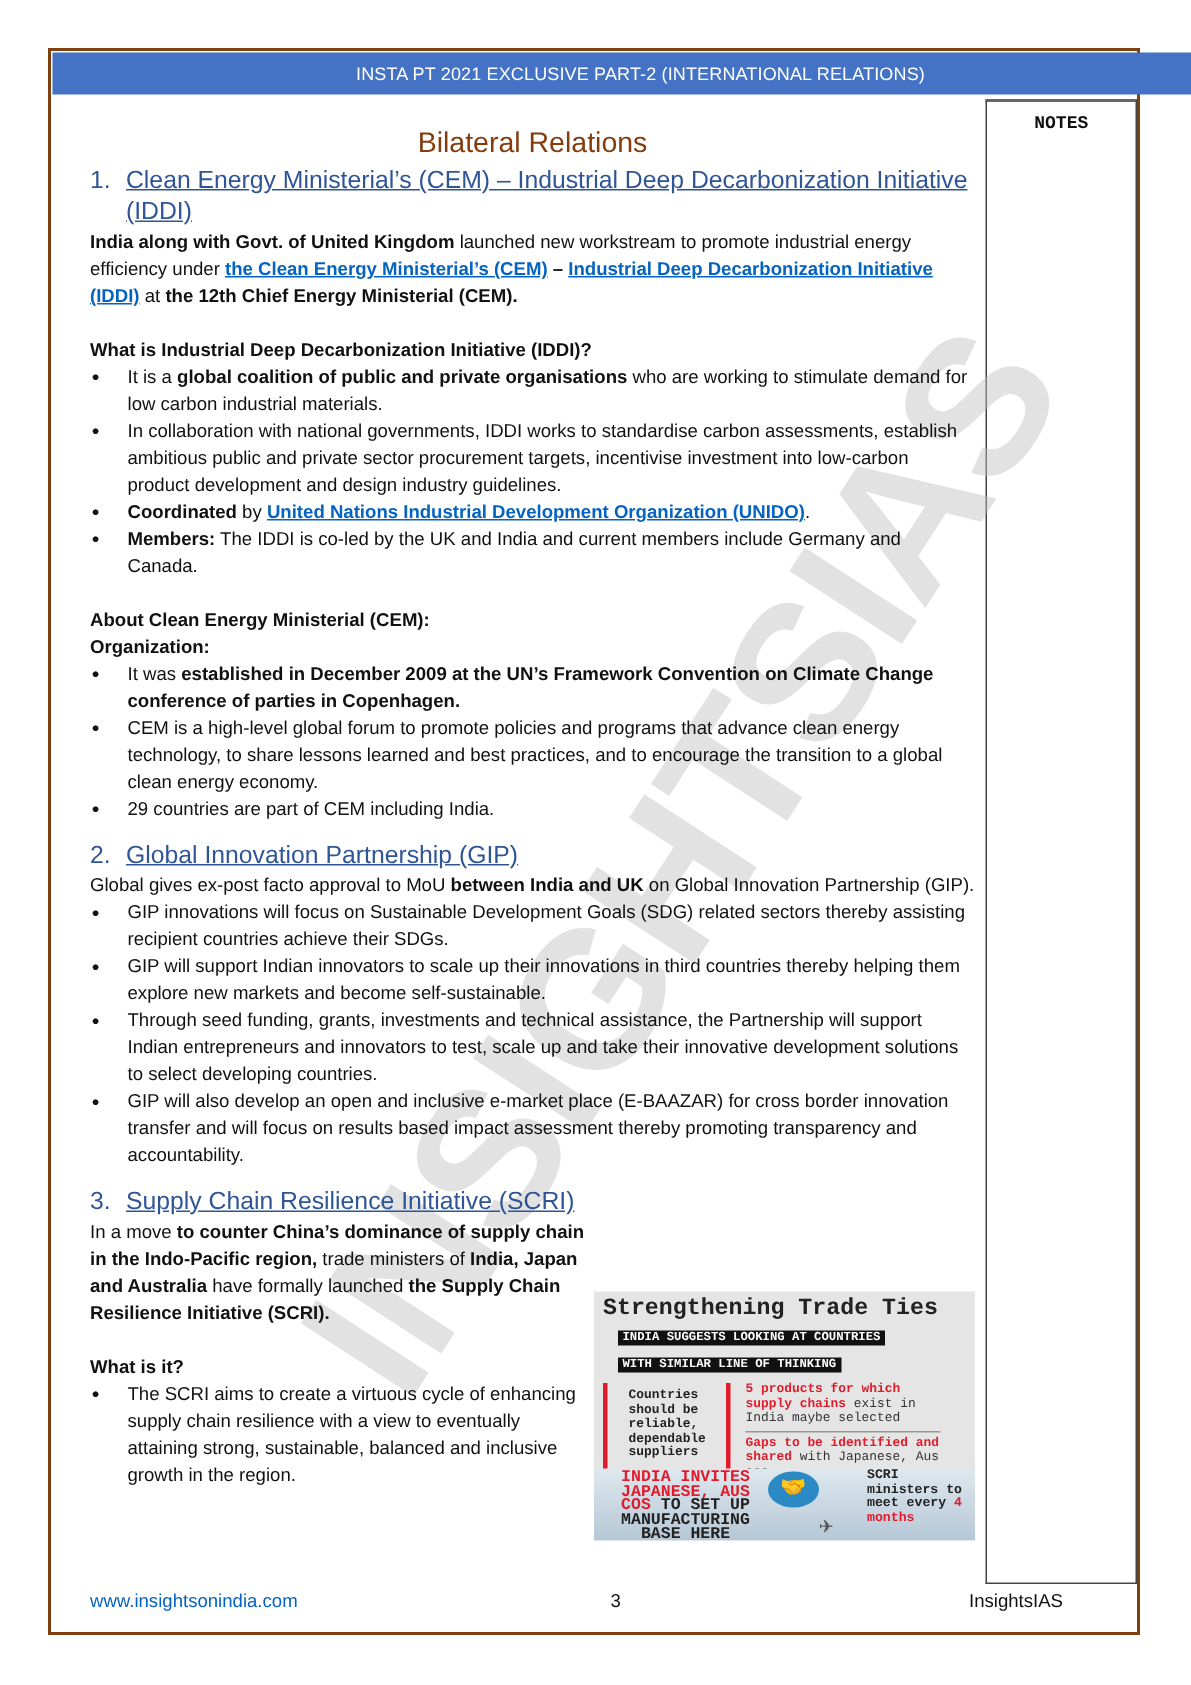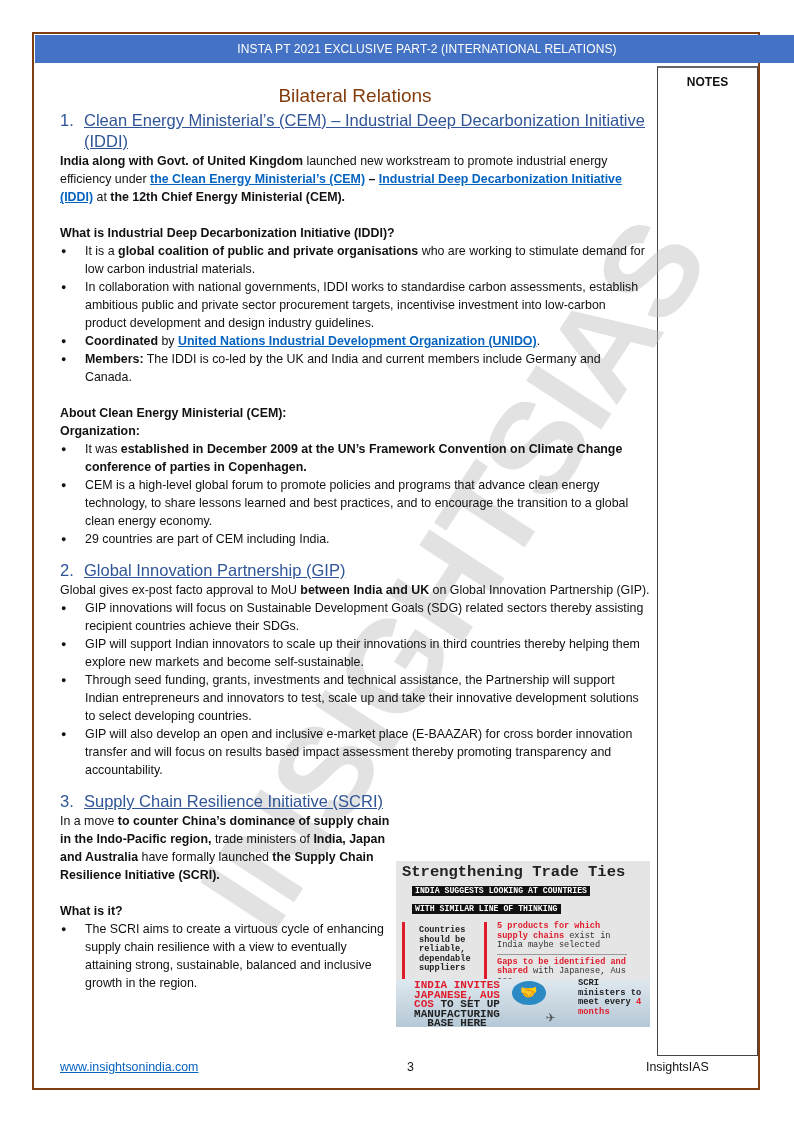--- a/index.html
+++ b/index.html
@@ -4,21 +4,21 @@
 <style>
   html, body { margin: 0; padding: 0; background: #ffffff; }
   body { width: 794px; height: 1123px; position: relative; overflow: hidden;
          font-family: "Liberation Sans", sans-serif; color: #111; }
   .page-border { position: absolute; left: 32px; top: 32px; width: 728px; height: 1058px;
                  border: 2px solid #7f3f0f; box-sizing: border-box; }
   .header-bar { position: absolute; left: 35px; top: 35px; width: 784px; height: 28px;
                 background: #4472c4; color: #fff; font-size: 12px; text-align: center;
                 line-height: 28px; letter-spacing: 0.1px; }
   .notes-box { position: absolute; left: 657px; top: 66px; width: 101px; height: 990px;
-               border: 1px solid #444; border-top: 2px solid #666; box-sizing: border-box; }
+               border: 1px solid #444; border-top: 2px solid #666; box-sizing: border-box; font-family: Liberation Mono, monospace; }
   .notes-label { display: block; text-align: center; font-weight: bold; font-size: 12px; margin-top: 7px; }
   .watermark { position: absolute; left: 60px; top: 520px; width: 760px; font-size: 130px;
                font-weight: bold; color: rgba(190,190,190,0.45); transform: rotate(-57deg);
                transform-origin: center; letter-spacing: -2px; pointer-events: none;
                font-family: "Liberation Sans", sans-serif; white-space: nowrap; z-index: 0; }
   .content { position: absolute; left: 60px; top: 80px; width: 590px; font-size: 12.4px; line-height: 18px; z-index: 1; }
   .page-title { text-align: center; color: #843c0c; font-size: 19px; margin: 4px 0 2px 0; line-height: 24px; }
   .sec-head { color: #2f5597; font-size: 16.5px; line-height: 21px; margin: 0; display: flex; }
   .sec-head .num { width: 24px; flex: none; }
   .sec-head .t { text-decoration: underline; }
@@ -43,21 +43,21 @@
   .ig-red { color: #e01c2c; font-weight: bold; }
   .ig-sep { border-top: 1px solid #999; margin: 3px 0; }
   .ig-bottom { position: absolute; left: 0; top: 118px; width: 254px; height: 48px; background: linear-gradient(#dfe8ee,#b5c8d6); }
   .ig-invite { position: absolute; left: 6px; top: 2px; width: 110px; font-size: 11px; font-weight: bold;
                line-height: 9.5px; color: #222; text-align: center; }
   .ig-hand { position: absolute; left: 116px; top: 2px; width: 34px; height: 24px; border-radius: 50%;
              background: #2b8ac4; display: flex; align-items: center; justify-content: center; color: #f4c08a; font-size: 14px; }
   .ig-scri { position: absolute; right: 2px; top: 0; width: 70px; text-align: left; font-size: 8.8px;
              font-weight: bold; line-height: 9.5px; color: #222; }
   .ig-plane { position: absolute; left: 150px; top: 30px; font-size: 16px; color: #555; }
-  .footer-link { position: absolute; left: 60px; top: 1060px; font-size: 12.4px; color: #0563c1; text-decoration: underline; }
+  .footer-link { position: absolute; left: 60px; top: 1060px; font-size: 12.4px; color: #0563c1; }
   .footer-page { position: absolute; left: 407px; top: 1060px; font-size: 12.4px; }
   .footer-brand { position: absolute; left: 646px; top: 1060px; font-size: 12.4px; }
 </style>
 </head>
 <body>
 
 <div class="page-border"></div>
 <div class="header-bar"><span>INSTA PT 2021 EXCLUSIVE PART-2 (INTERNATIONAL RELATIONS)</span></div>
 <div class="notes-box">
     <span class="notes-label">NOTES</span>

